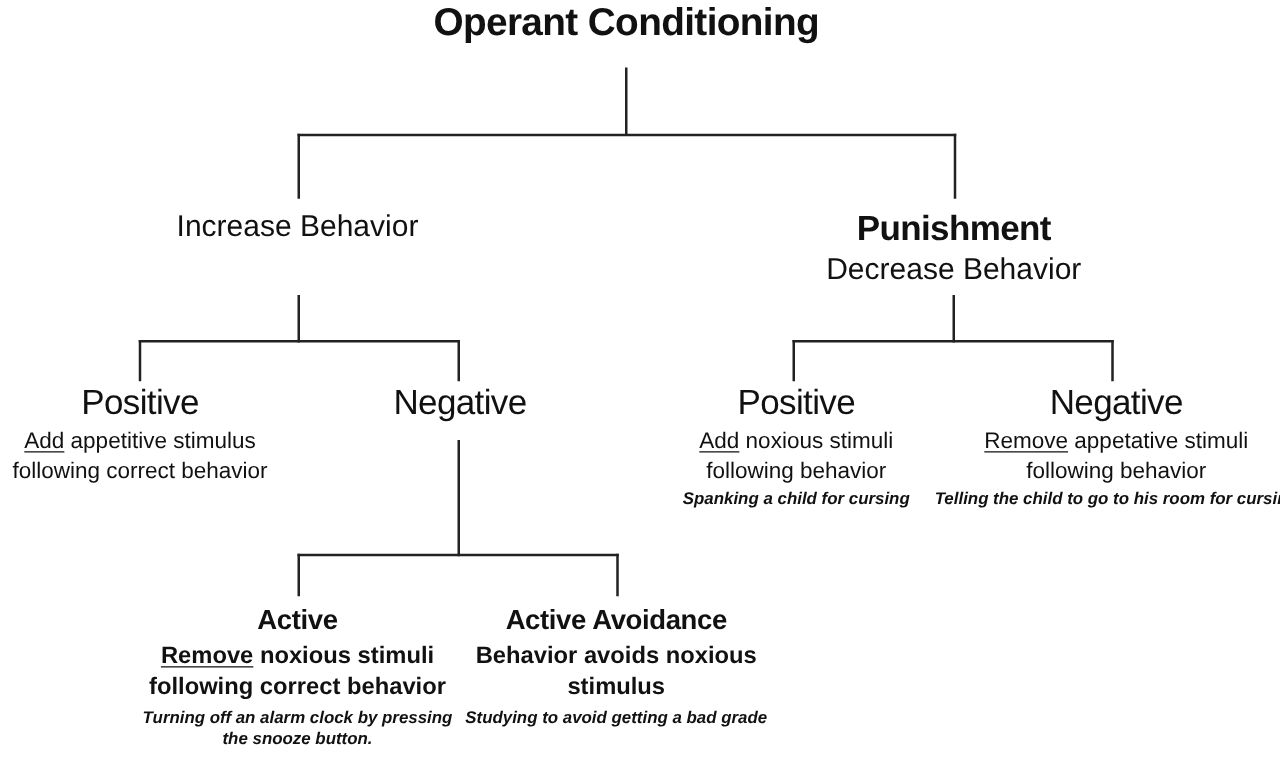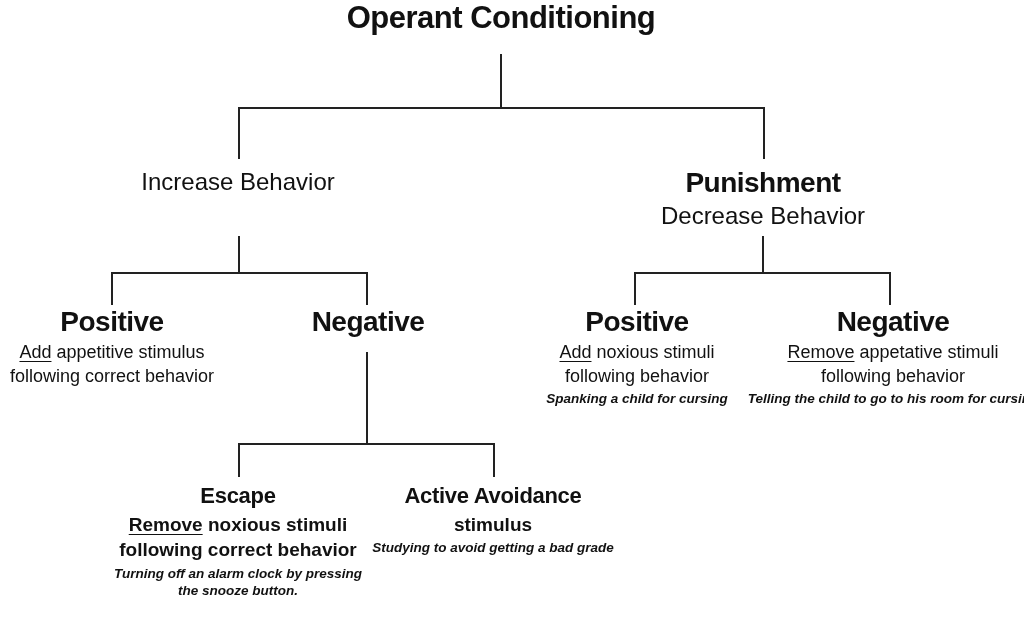--- a/index.html
+++ b/index.html
@@ -41,21 +41,21 @@
     font-weight: bold;
     line-height: 1.2;
     letter-spacing: -0.5px;
   }
   .sub-l2 {
     font-size: 24px;
     line-height: 1.3;
   }
   .heading-pn {
     font-size: 28px;
-    font-weight: bold;
+    font-weight: normal;
     line-height: 1.15;
     margin-bottom: 3px;
     letter-spacing: -0.5px;
   }
   .body-line {
     font-size: 18px;
     line-height: 1.3;
   }
   .heading-l3 {
     font-size: 22px;
@@ -146,26 +146,27 @@
   </div>
 
   <div class="node" style="left:893px; top:306px;">
     <div class="heading-pn">Negative</div>
     <div class="body-line"><span class="u">Remove</span><span> appetative stimuli</span></div>
     <div class="body-line">following behavior</div>
     <div class="example-line">Telling the child to go to his room for cursing</div>
   </div>
 
   <div class="node" style="left:238px; top:482px;">
-    <div class="heading-l3">Escape</div>
+    <div class="heading-l3">Active</div>
     <div class="body-line-l3"><span class="u">Remove</span><span> noxious stimuli</span></div>
     <div class="body-line-l3">following correct behavior</div>
     <div class="example-line">Turning off an alarm clock by pressing</div>
     <div class="example-line">the snooze button.</div>
   </div>
 
   <div class="node" style="left:493px; top:482px;">
     <div class="heading-l3">Active Avoidance</div>
+    <div class="body-line-l3">Behavior avoids noxious</div>
     <div class="body-line-l3">stimulus</div>
     <div class="example-line">Studying to avoid getting a bad grade</div>
   </div>
 
 </div>
 
 </body></html>

